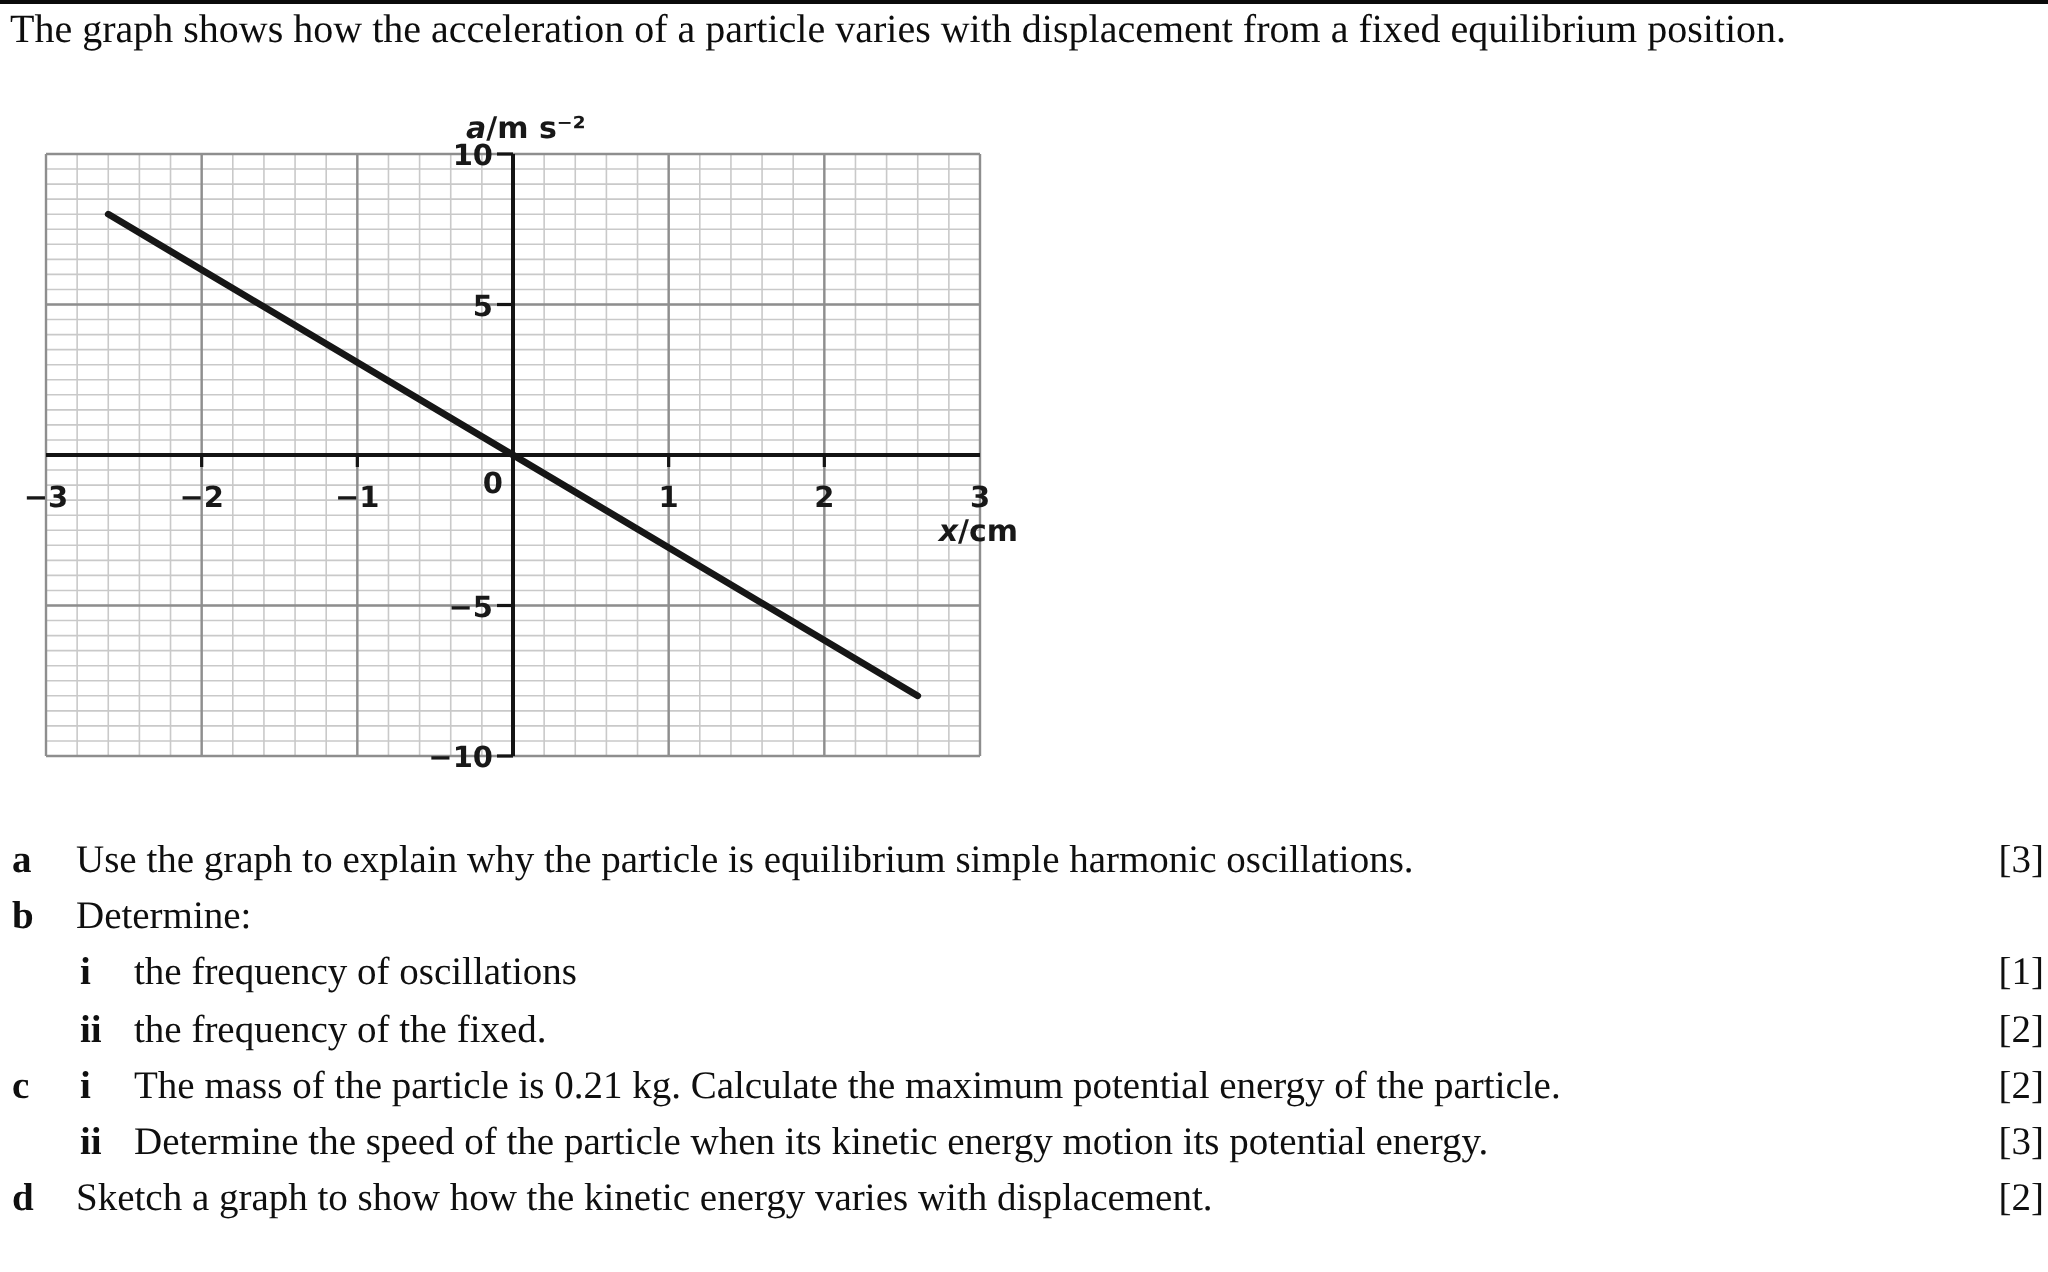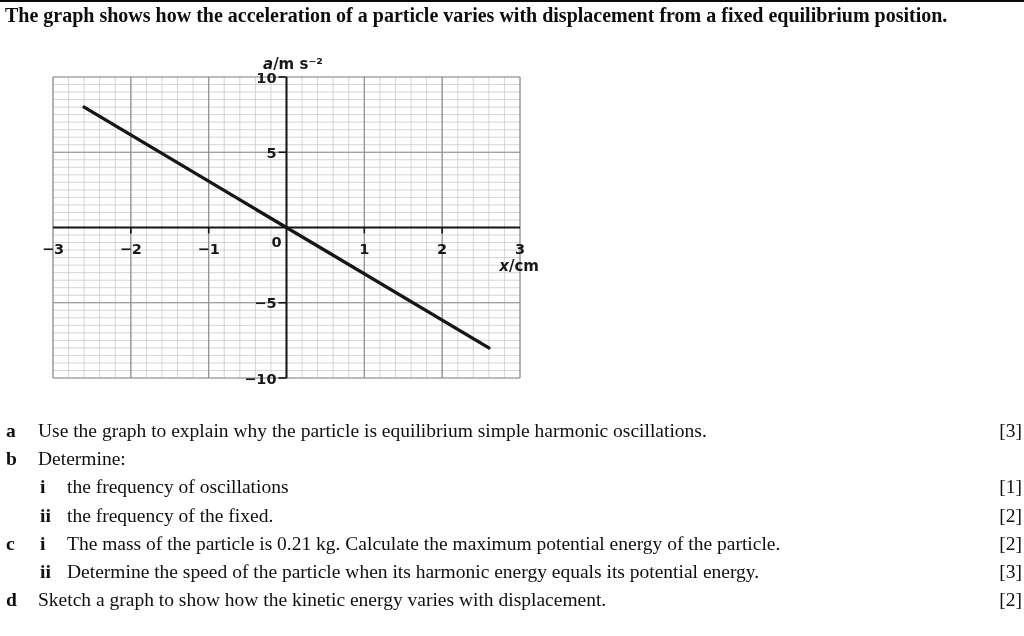--- a/index.html
+++ b/index.html
@@ -3,23 +3,23 @@
 <meta charset="utf-8">
 <style>
   html,body{margin:0;padding:0;}
   body{
     width:1024px;height:636px;position:relative;background:#ffffff;
     font-family:"Liberation Serif", serif;color:#0f0f0f;overflow:hidden;
   }
   .top-rule{position:absolute;top:0;left:0;width:1024px;height:2px;background:#0a0a0a;}
   .intro{
     position:absolute;top:3px;left:5px;width:1014px;margin:0;
-    font-size:20px;line-height:24px;color:#0d0d0d;font-weight:bold;
+    font-size:20px;line-height:24px;color:#0d0d0d;
   }
-  .chart-fig{position:absolute;top:50px;left:14px;width:520px;height:345px;margin:0;padding-left:16px;}
+  .chart-fig{position:absolute;top:50px;left:0;width:520px;height:345px;margin:0;}
   .tick{font-family:"DejaVu Sans", sans-serif;font-size:14.5px;font-weight:bold;fill:#181818;}
   .axlabel{font-family:"DejaVu Sans", sans-serif;font-size:15px;font-weight:bold;fill:#181818;}
   .questions{position:absolute;top:419px;left:6px;width:1016px;}
   .q-row{display:flex;height:28.2px;align-items:flex-start;line-height:24px;font-size:19.5px;}
   .q-letter{width:32px;flex:0 0 32px;font-weight:bold;}
   .q-numeral{width:29px;flex:0 0 29px;font-weight:bold;padding-left:2px;box-sizing:border-box;}
   .q-text{flex:1 1 auto;}
   .q-marks{flex:0 0 44px;width:44px;text-align:right;}
 </style>
 </head>
@@ -188,21 +188,21 @@
   <div class="q-row">
     <span class="q-letter">c</span>
     <span class="q-numeral">i</span>
     <span class="q-text">The mass of the particle is 0.21 kg. Calculate the maximum potential energy of the particle.</span>
     <span class="q-marks">[2]</span>
   </div>
 
   <div class="q-row">
     <span class="q-letter"></span>
     <span class="q-numeral">ii</span>
-    <span class="q-text">Determine the speed of the particle when its harmonic energy equals its potential energy.</span>
+    <span class="q-text">Determine the speed of the particle when its kinetic energy motion its potential energy.</span>
     <span class="q-marks">[3]</span>
   </div>
 
   <div class="q-row">
     <span class="q-letter">d</span>
 
     <span class="q-text">Sketch a graph to show how the kinetic energy varies with displacement.</span>
     <span class="q-marks">[2]</span>
   </div>
 </div>

